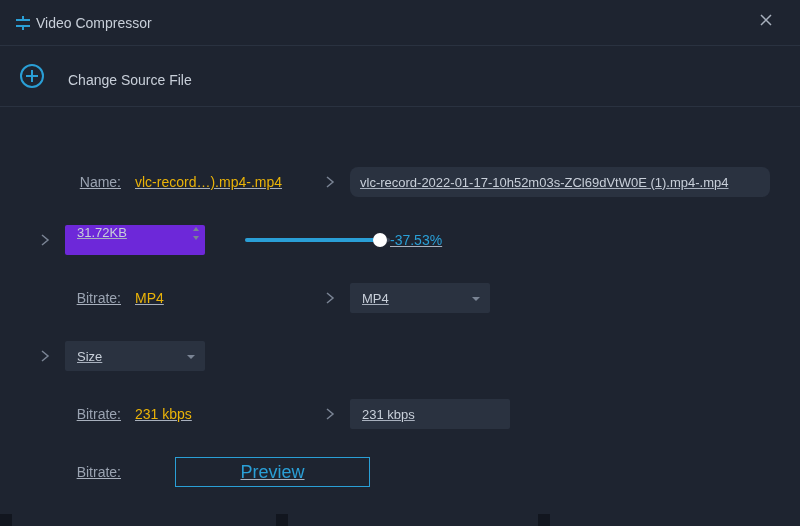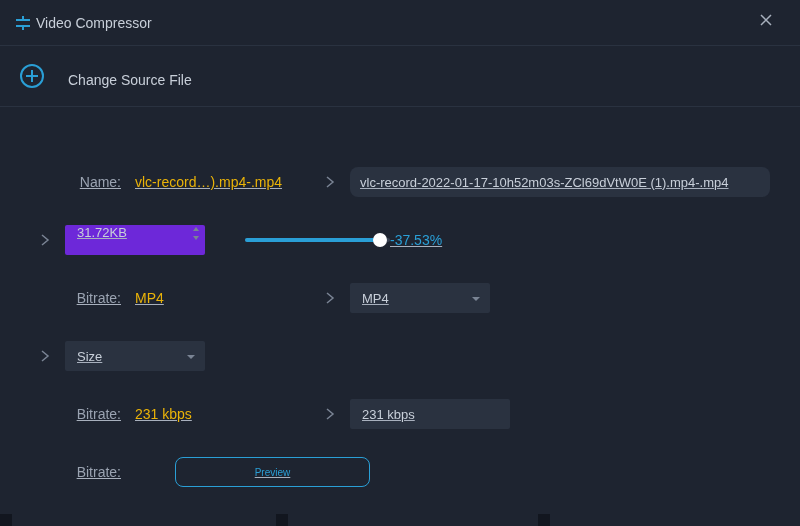--- a/index.html
+++ b/index.html
@@ -194,25 +194,25 @@
     }
     .percent {
       color: #2a9fd6;
       font-size: 14px;
     }
     .preview-btn {
       width: 195px;
       height: 30px;
       border: 1px solid #2a9fd6;
       color: #2a9fd6;
-      font-size: 10px;
+      font-size: 18px;
       display: flex;
       align-items: center;
       justify-content: center;
-      border-radius: 8px;
+      border-radius: 0;
       cursor: pointer;
       background: transparent;
     }
     .bottom-strip {
       position: absolute;
       bottom: 0;
       left: 0;
       right: 0;
       height: 12px;
       display: flex;

